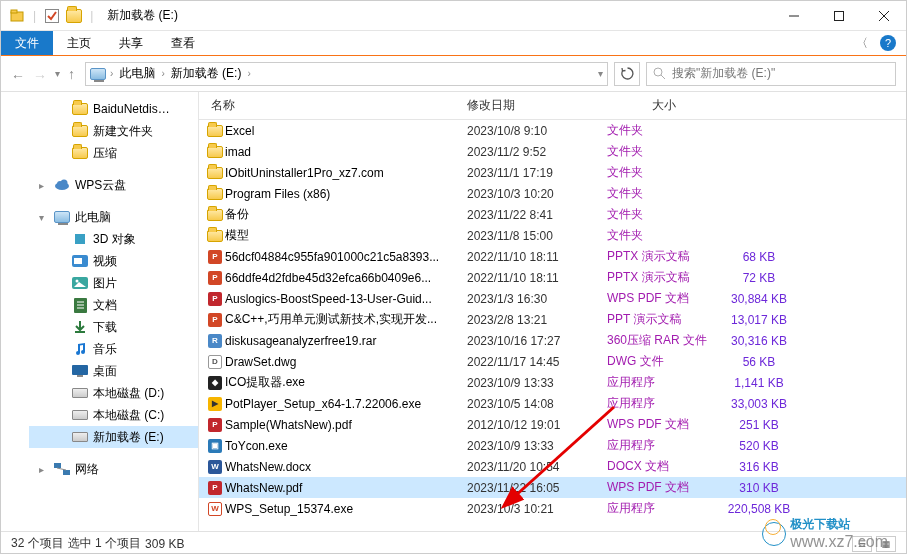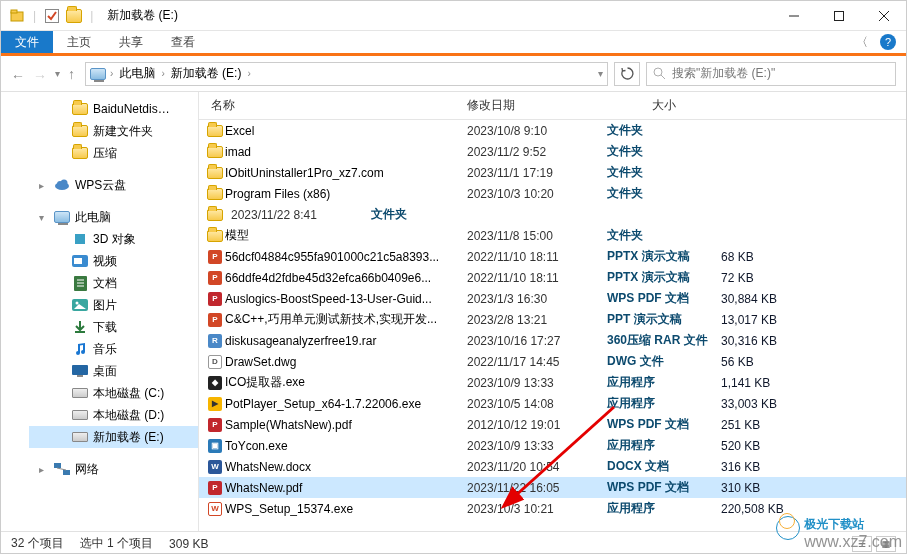--- a/index.html
+++ b/index.html
@@ -10,22 +10,22 @@
   .titlebar-left { display: flex; align-items: center; gap: 6px; padding-left: 8px; flex: 1; }
   .qat-icon { width: 16px; height: 16px; display: inline-flex; align-items: center; justify-content: center; }
   .qat-sep { color: #ccc; margin: 0 2px; }
   .folder-glyph { width: 18px; height: 14px; background: linear-gradient(#ffe9a6,#f7ca4d); border: 1px solid #d6a400; border-radius: 2px; position: relative; }
   .folder-glyph::before { content:""; position:absolute; top:-4px; left:0; width:8px; height:4px; background:#f7ca4d; border:1px solid #d6a400; border-bottom:none; border-radius:2px 2px 0 0;}
   .win-title { margin-left: 6px; font-size: 12px; }
   .win-controls { display: flex; }
   .win-btn { width: 45px; height: 29px; display: flex; align-items: center; justify-content: center; font-size: 10px; }
   
   
-  .ribbon { height: 25px; display: flex; align-items: stretch; border-bottom: 3px solid #f97316; position: relative;}
-  .ribbon-tab { padding: 0 14px; display: flex; align-items: center; font-size: 12px; color: #404040; }
+  .ribbon { height: 25px; display: flex; align-items: stretch; border-bottom: 1px solid #f97316; position: relative;}
+  .ribbon-tab { padding: 0 14px; display: flex; align-items: center; font-size: 12px; color: #000000; }
   .ribbon-tab.file { background: #1979ca; color: #fff; }
   .ribbon-right { margin-left: auto; display: flex; align-items: center; padding-right: 10px; gap: 12px;}
   .chev { color: #555; }
   .help { width:16px; height:16px; border-radius:50%; background:#1979ca; color:#fff; display:flex; align-items:center; justify-content:center; font-size:11px;}
   
   
   .navrow { height: 36px; display: flex; align-items: center; gap: 6px; padding: 0 10px; border-bottom: 1px solid #e1e1e1;}
   .nav-arrows { display: flex; align-items: center; gap: 8px; color: #888; padding-right: 4px;}
   .nav-arrows span { font-size: 14px; }
   .addr { flex: 1; height: 24px; border: 1px solid #ccc; display: flex; align-items: center; padding: 0 4px; gap: 4px; }
@@ -53,38 +53,38 @@
   .c-date { width: 140px; }
   .c-type { width: 120px; }
   .c-size { width: 90px; text-align: right; padding-right: 14px;}
   
   .rows { overflow-y: auto; flex: 1;}
   .row { display:flex; align-items:center; height: 21px; padding-left: 6px;}
   .row.selected { background: #cce8ff; }
   .row .ficon { width: 20px; display:flex; justify-content:center;}
   .row .fname { width: 236px; white-space: nowrap; overflow: hidden; text-overflow: ellipsis;}
   .row .fdate { width: 140px; color:#333; padding-left:6px;}
-  .row .ftype { width: 120px; color:#0c4a6e; padding-left:6px; white-space:nowrap; overflow:hidden;font-weight:bold;}
-  .row .fsize { width: 90px; text-align: left; color:#0f172a; padding-right:14px;}
+  .row .ftype { width: 120px; color:#a21caf; padding-left:6px; white-space:nowrap; overflow:hidden;}
+  .row .fsize { width: 90px; text-align: center; color:#6d28d9; padding-right:14px;}
   
   
   .ic-folder { width:16px; height:12px; background:linear-gradient(#ffe9a6,#f7ca4d); border:1px solid #d6a400; border-radius:2px; position:relative;}
   .ic-folder::before { content:""; position:absolute; top:-4px; left:0; width:7px; height:4px; background:#f7ca4d; border:1px solid #d6a400; border-bottom:none; border-radius:2px 2px 0 0;}
   .ic-box { width:14px; height:14px; border-radius:2px; display:flex; align-items:center; justify-content:center; font-size:8px; color:#fff; font-weight:bold;}
   
   
   .arrow-anno { position:absolute; pointer-events:none; }
   
   
-  .status { height: 24px; border-top: 1px solid #e1e1e1; display:flex; align-items:center; padding: 0 10px; gap: 16px; color:#333; font-size:12px;}
+  .status { height: 24px; border-top: 1px solid #e1e1e1; display:flex; align-items:center; padding: 0 10px; gap: 4px; color:#333; font-size:12px;}
   .status .right { margin-left:auto; display:flex; gap:4px;}
   .view-btn { width:20px; height:16px; border:1px solid #ccc; display:flex; align-items:center; justify-content:center; font-size:9px; color:#555;}
   
   
-  .watermark { position:absolute; right:4px; bottom:2px; display:flex; gap:4px; font-size:13px; color:#0a84c1; opacity:.9; pointer-events:none;}
+  .watermark { position:absolute; right:18px; bottom:2px; display:flex; align-items:center; gap:4px; font-size:13px; color:#0a84c1; opacity:.9; pointer-events:none;}
   .wm-circ { width:24px; height:24px; border:1.5px solid #0a84c1; border-radius:50%; position:relative;}
   .wm-circ::after { content:""; position:absolute; width:14px; height:14px; border:1.5px solid #f5a623; border-radius:50%; left:2px; top:-4px;}
   
   .disk-ic{width:16px;height:10px;border:1px solid #888;border-radius:1px;background:linear-gradient(#eee,#ccc);position:relative;}
   .pc-ic{width:16px;height:12px;border:1px solid #5a94c7;background:linear-gradient(#cde5f7,#8bbde2);border-radius:2px;position:relative;}
   .pc-ic::after{content:"";position:absolute;bottom:-3px;left:3px;width:10px;height:2px;background:#888;}
 </style>
 </head>
 <body>
 
@@ -231,43 +231,43 @@
           <svg width="16" height="12">
             <rect width="16" height="12" rx="2" fill="#3a8bd0"></rect>
             <rect x="2" y="3" width="8" height="6" fill="#fff"></rect>
           </svg>
         </span>
         <span>视频</span>
       </div>
       <div class="tree-item indent1">
         <span class="exp"></span>
         <span class="ticon">
+          <svg width="16" height="12">
+            <rect width="16" height="12" rx="2" fill="#39a7a0"></rect>
+            <circle cx="5" cy="4" r="1.5" fill="#fff"></circle>
+            <path d="M2 10 L7 5 L14 10" fill="#fff"></path>
+          </svg>
+        </span>
+        <span>图片</span>
+      </div>
+      <div class="tree-item indent1">
+        <span class="exp"></span>
+        <span class="ticon">
           <svg width="13" height="15">
             <rect width="13" height="15" fill="#3a7940" rx="1"></rect>
             <line x1="3" y1="4" x2="10" y2="4" stroke="#fff"></line>
             <line x1="3" y1="7" x2="10" y2="7" stroke="#fff"></line>
             <line x1="3" y1="10" x2="10" y2="10" stroke="#fff"></line>
           </svg>
         </span>
         <span>文档</span>
       </div>
       <div class="tree-item indent1">
         <span class="exp"></span>
         <span class="ticon">
-          <svg width="16" height="12">
-            <rect width="16" height="12" rx="2" fill="#39a7a0"></rect>
-            <circle cx="5" cy="4" r="1.5" fill="#fff"></circle>
-            <path d="M2 10 L7 5 L14 10" fill="#fff"></path>
-          </svg>
-        </span>
-        <span>图片</span>
-      </div>
-      <div class="tree-item indent1">
-        <span class="exp"></span>
-        <span class="ticon">
           <svg width="14" height="14">
             <path d="M7 1 L7 9 M3 6 L7 10 L11 6" stroke="#2c7a3d" stroke-width="2" fill="none"></path>
             <line x1="2" y1="12" x2="12" y2="12" stroke="#2c7a3d" stroke-width="2"></line>
           </svg>
         </span>
         <span>下载</span>
       </div>
       <div class="tree-item indent1">
         <span class="exp"></span>
         <span class="ticon">
@@ -285,28 +285,28 @@
             <rect x="5" y="10" width="6" height="2" fill="#888"></rect>
           </svg>
         </span>
         <span>桌面</span>
       </div>
       <div class="tree-item indent1">
         <span class="exp"></span>
         <span class="ticon">
           <span class="disk-ic"></span>
         </span>
+        <span>本地磁盘 (D:)</span>
+      </div>
+      <div class="tree-item indent1">
+        <span class="exp"></span>
+        <span class="ticon">
+          <span class="disk-ic"></span>
+        </span>
         <span>本地磁盘 (C:)</span>
-      </div>
-      <div class="tree-item indent1">
-        <span class="exp"></span>
-        <span class="ticon">
-          <span class="disk-ic"></span>
-        </span>
-        <span>本地磁盘 (D:)</span>
       </div>
       <div class="tree-item indent1 selected">
         <span class="exp"></span>
         <span class="ticon">
           <span class="disk-ic"></span>
         </span>
         <span>新加载卷 (E:)</span>
       </div>
       <div class="tree-spacer"></div>
       <div class="tree-item">
@@ -361,20 +361,21 @@
           </span>
           <span class="fname">Program Files (x86)</span>
           <span class="fdate">2023/10/3 10:20</span>
           <span class="ftype">文件夹</span>
           <span class="fsize"></span>
         </div>
         <div class="row">
           <span class="ficon">
             <span class="ic-folder"></span>
           </span>
+          <span class="fname">备份</span>
           <span class="fdate">2023/11/22 8:41</span>
           <span class="ftype">文件夹</span>
           <span class="fsize"></span>
         </div>
         <div class="row">
           <span class="ficon">
             <span class="ic-folder"></span>
           </span>
           <span class="fname">模型</span>
           <span class="fdate">2023/11/8 15:00</span>

